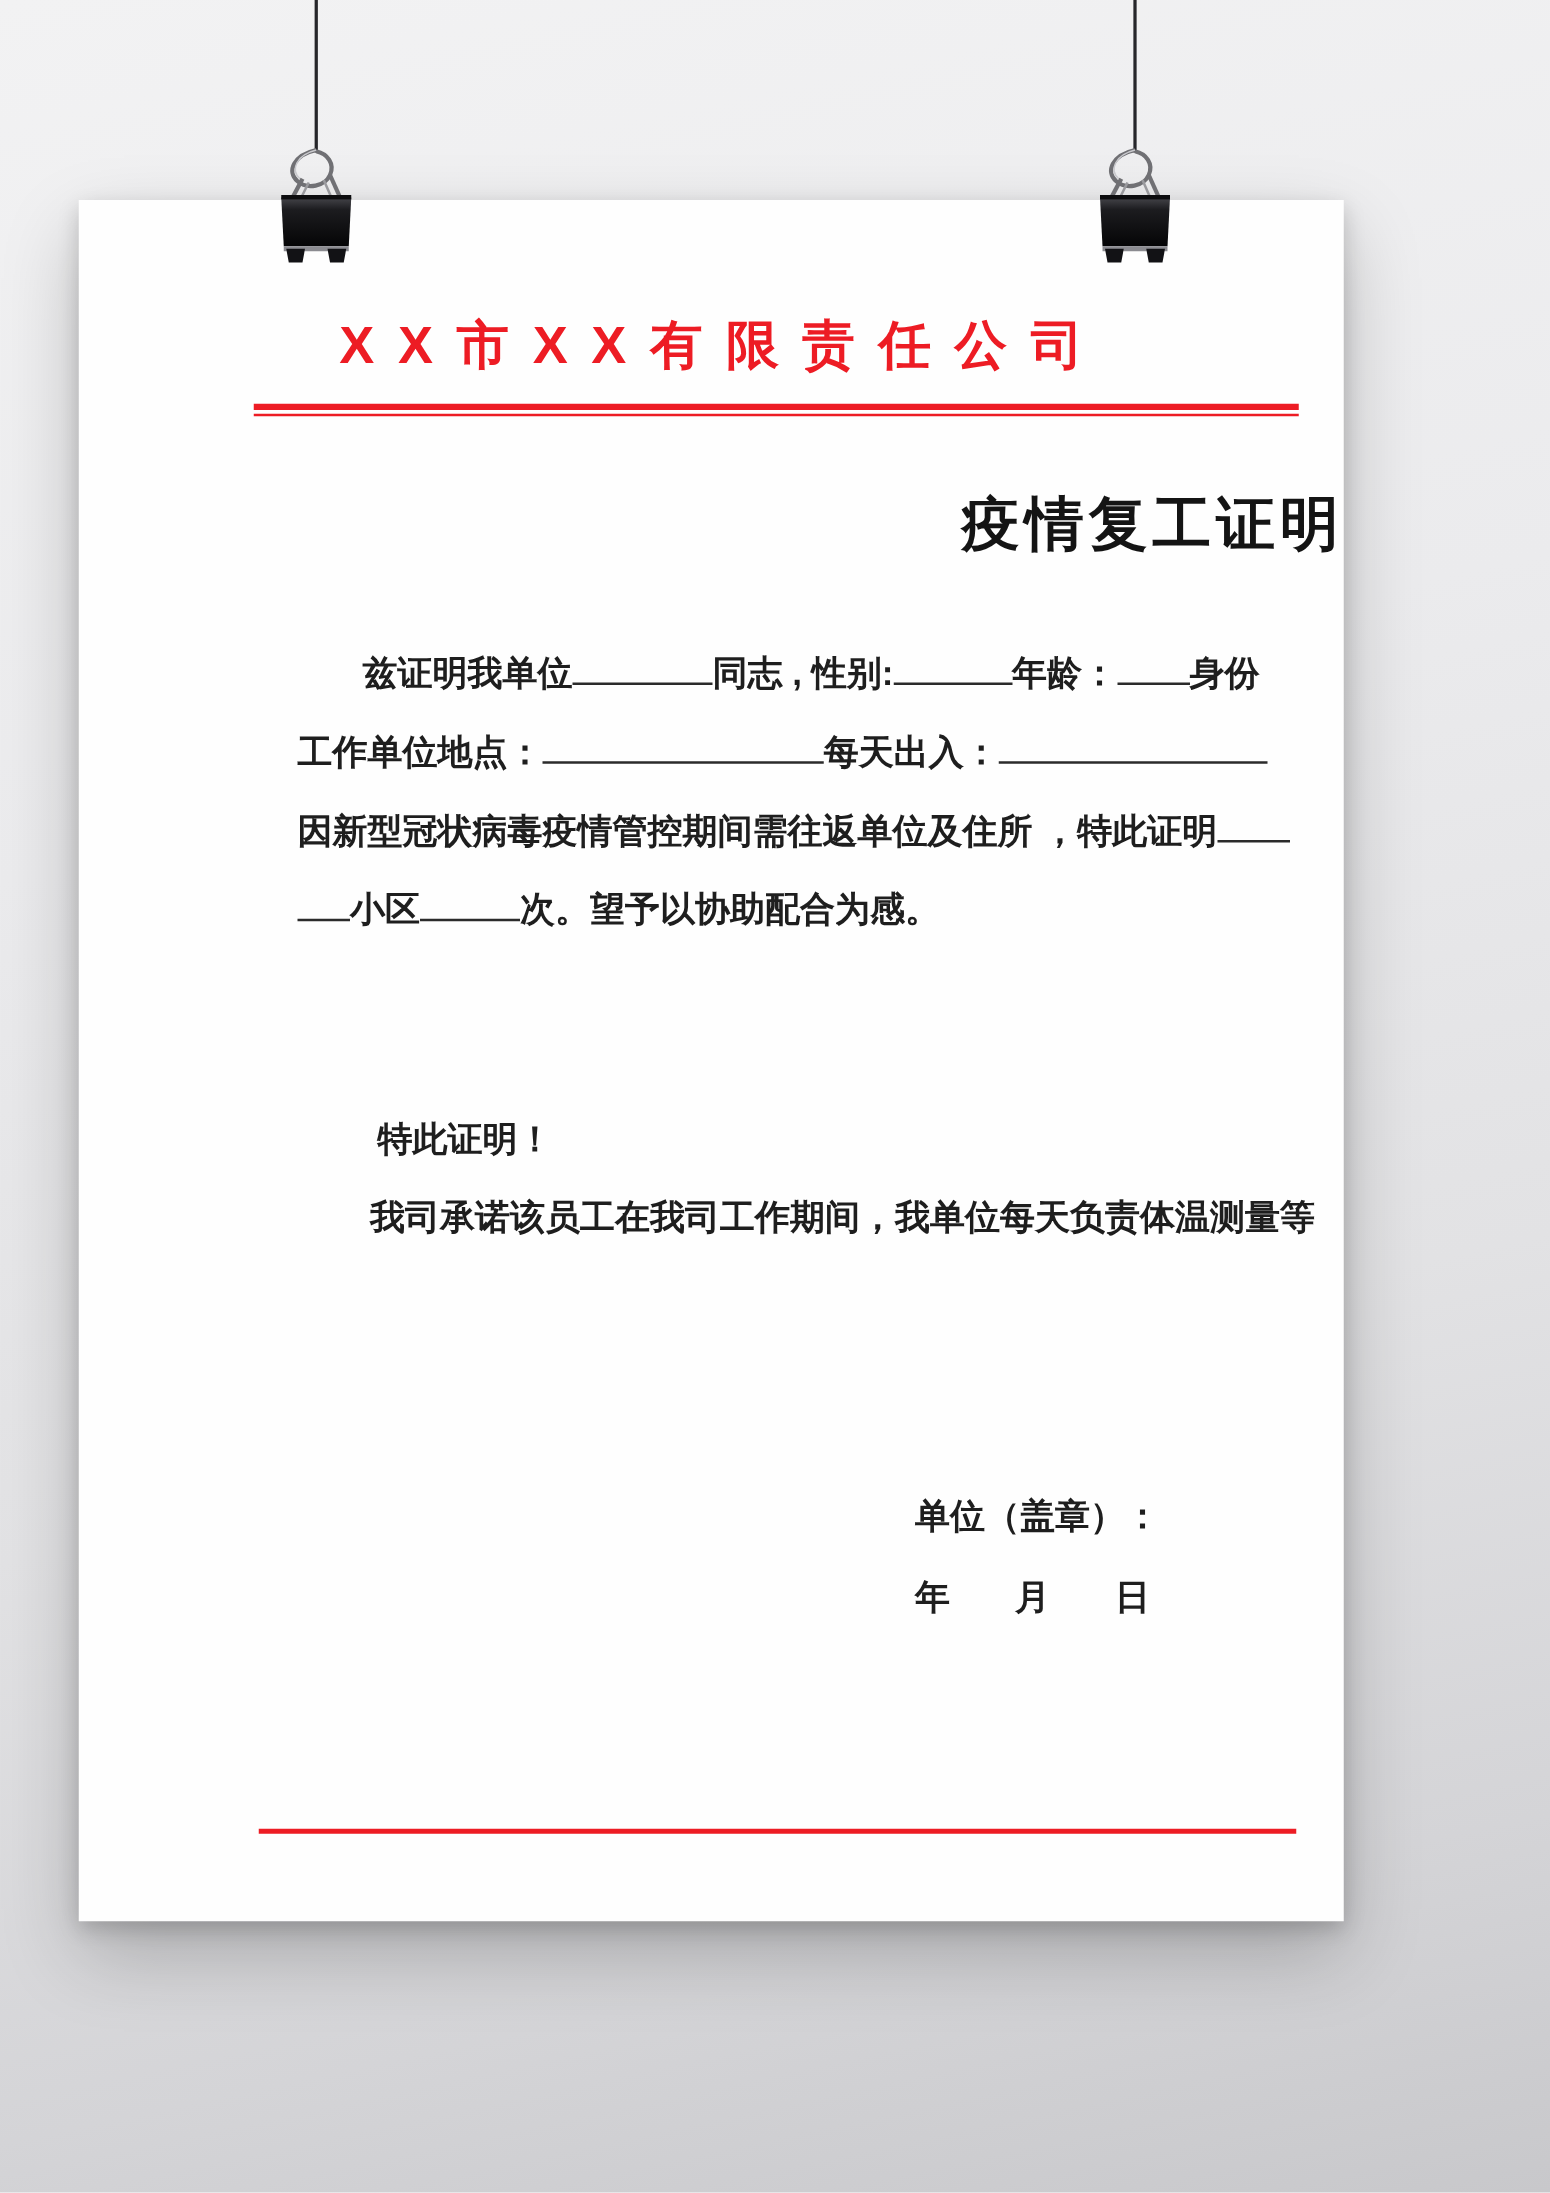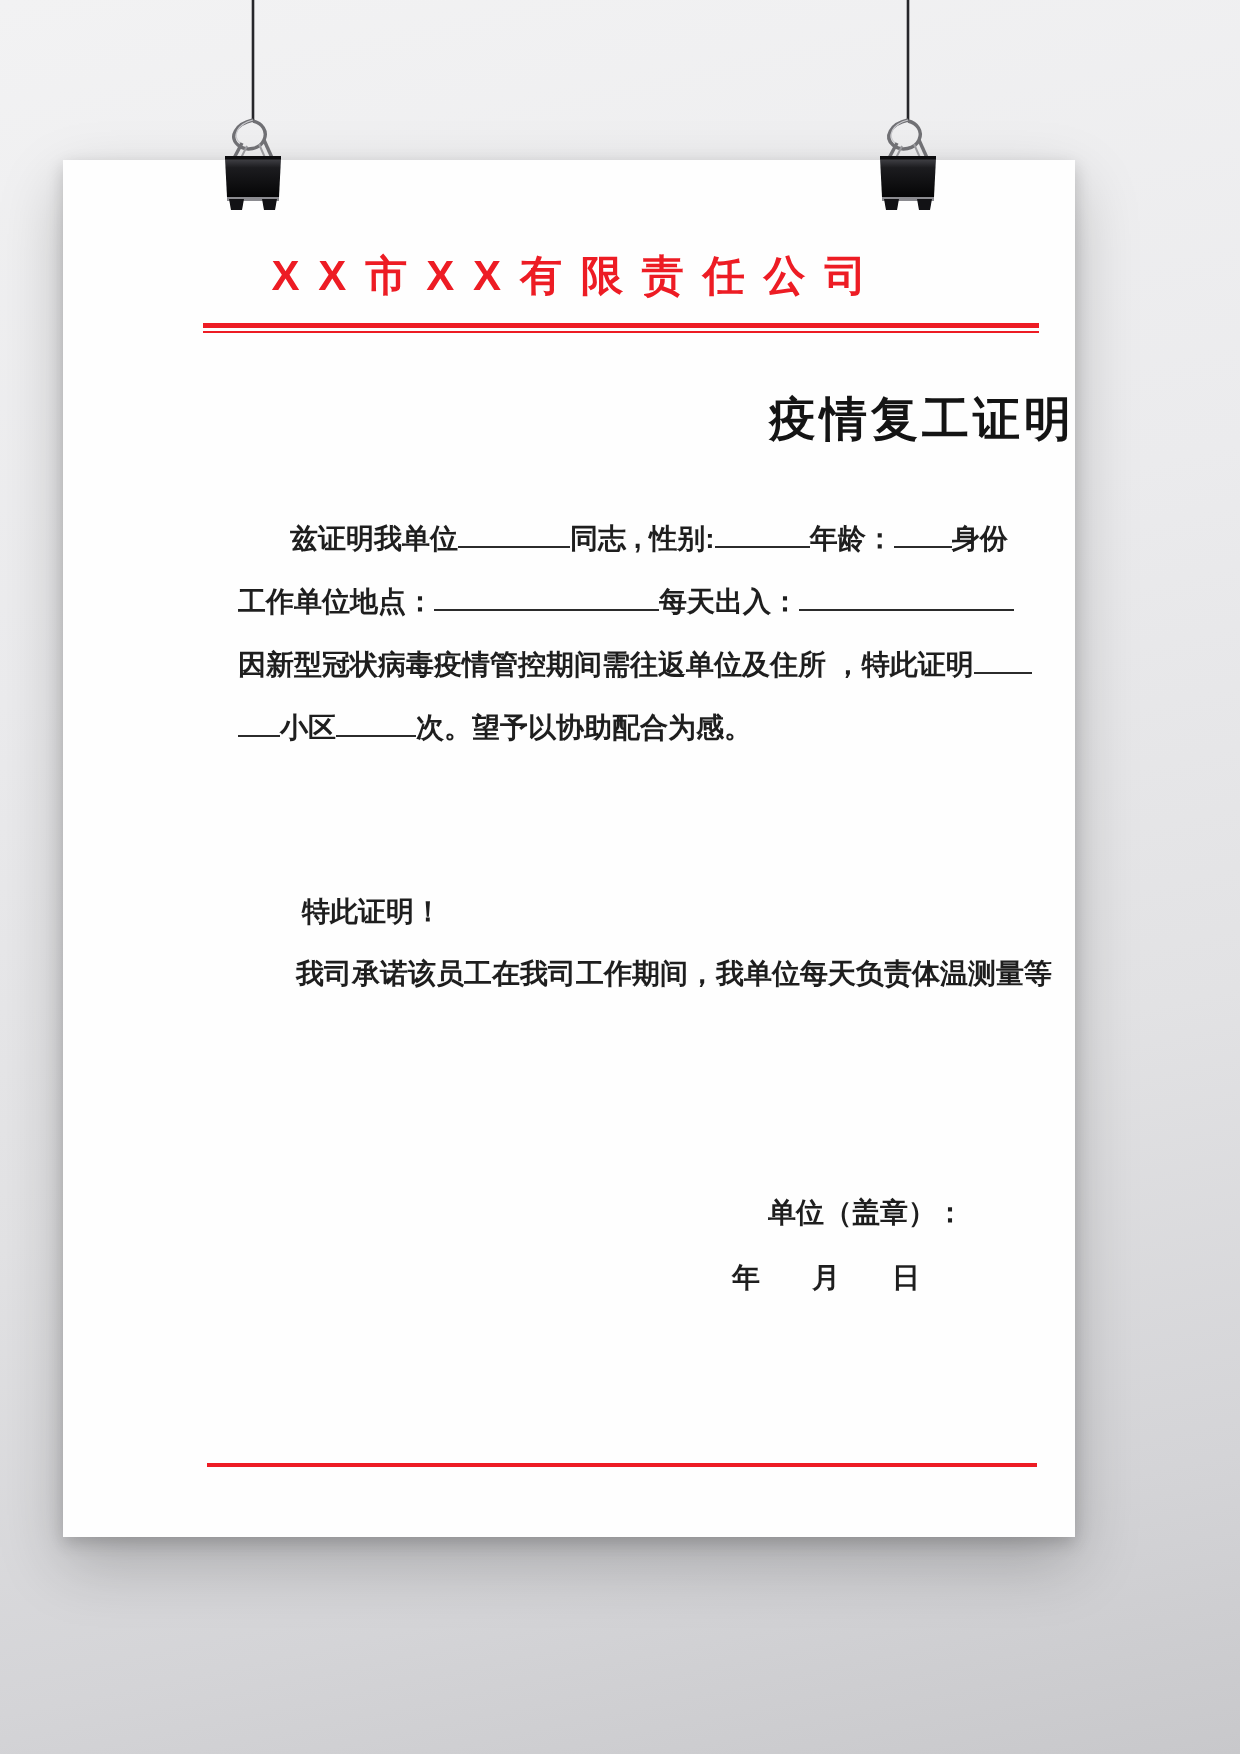--- a/index.html
+++ b/index.html
@@ -64,21 +64,21 @@
     position:absolute;left:175px;top:722px;width:800px;
     font-size:28px;font-weight:600;color:var(--text-color);margin-left:14px;
   }
   .closing-line{height:60px;line-height:60px;padding-left:50px;white-space:nowrap;}
   .promise-line{height:63px;line-height:63px;white-space:nowrap;}
   .promise-line.first{padding-left:44px;}
   .signature-block{
     position:absolute;left:669px;top:1030px;
     font-size:28px;font-weight:600;color:var(--text-color);
   }
-  .seal-line{height:46px;line-height:46px;white-space:nowrap;margin-left:36px;}
+  .seal-line{height:46px;line-height:46px;white-space:nowrap;}
   .date-line{display:flex;gap:52px;margin-top:22px;height:40px;line-height:40px;}
   .rule-bottom{
     position:absolute;left:144px;top:1303px;width:830px;height:4px;
     background:var(--accent-red);
   }
 </style>
 </head>
 <body>
 
 <svg class="clip clip-left" viewBox="0 0 80 212" xmlns="http://www.w3.org/2000/svg">

